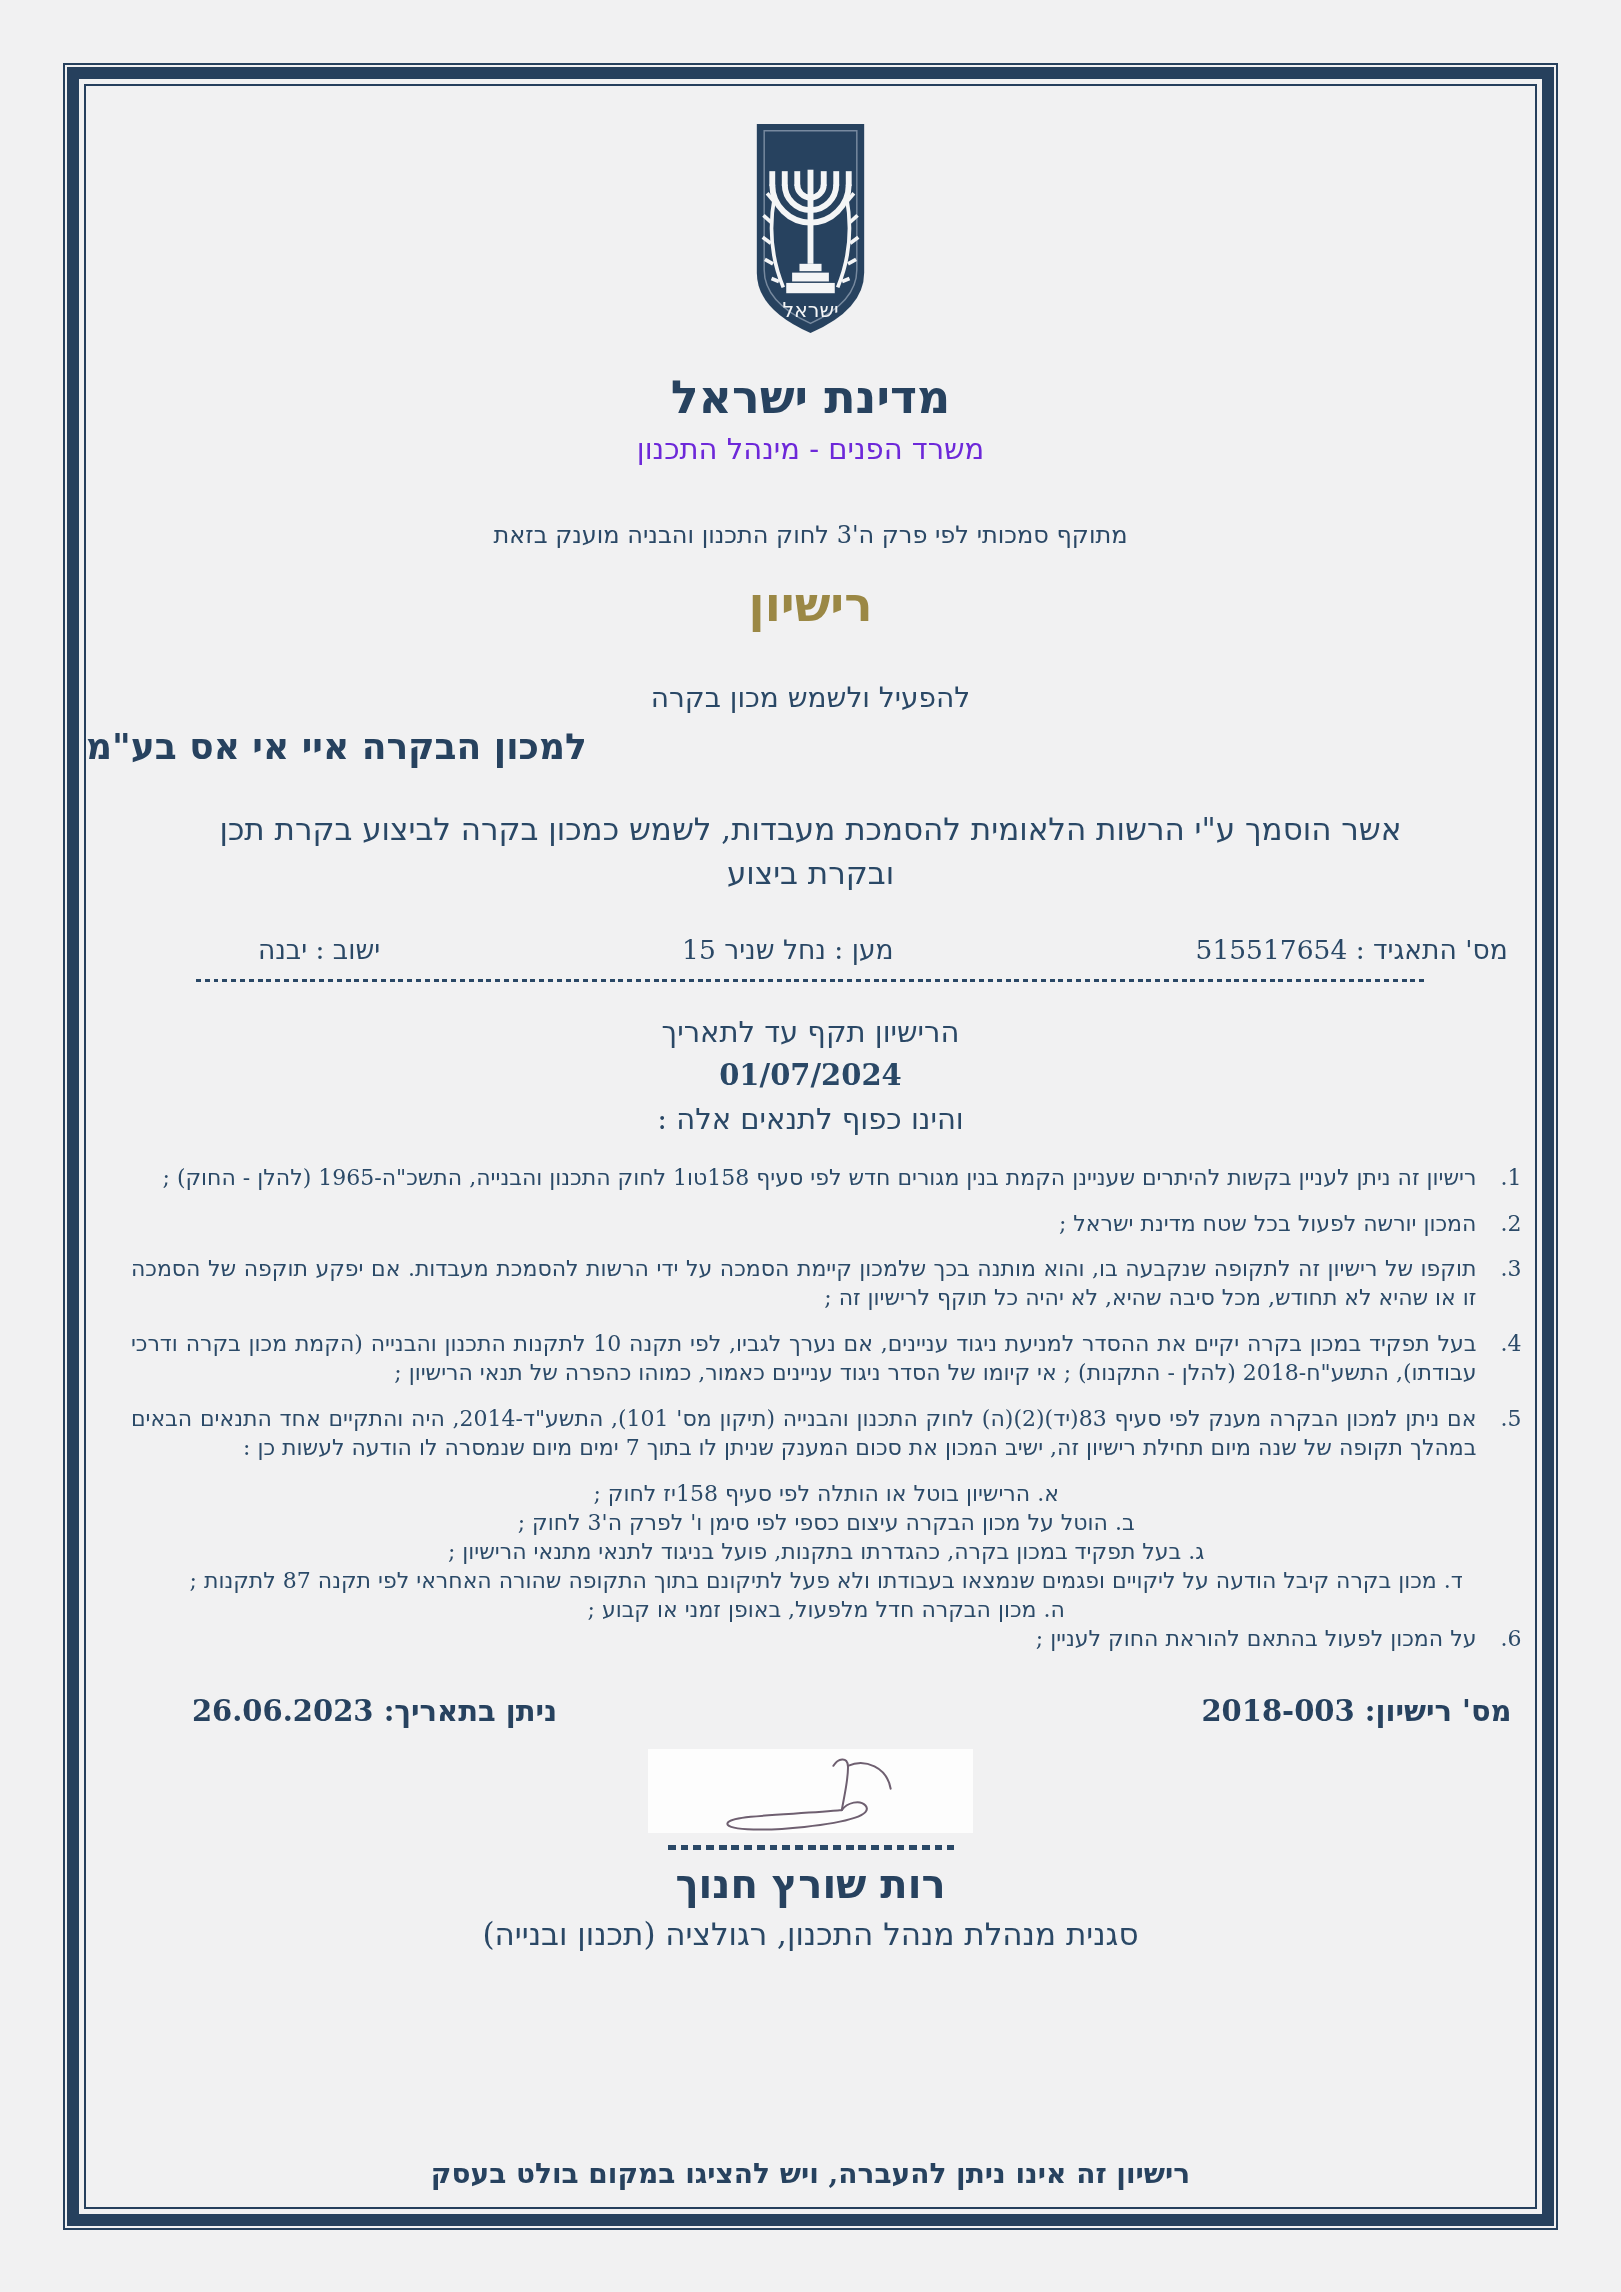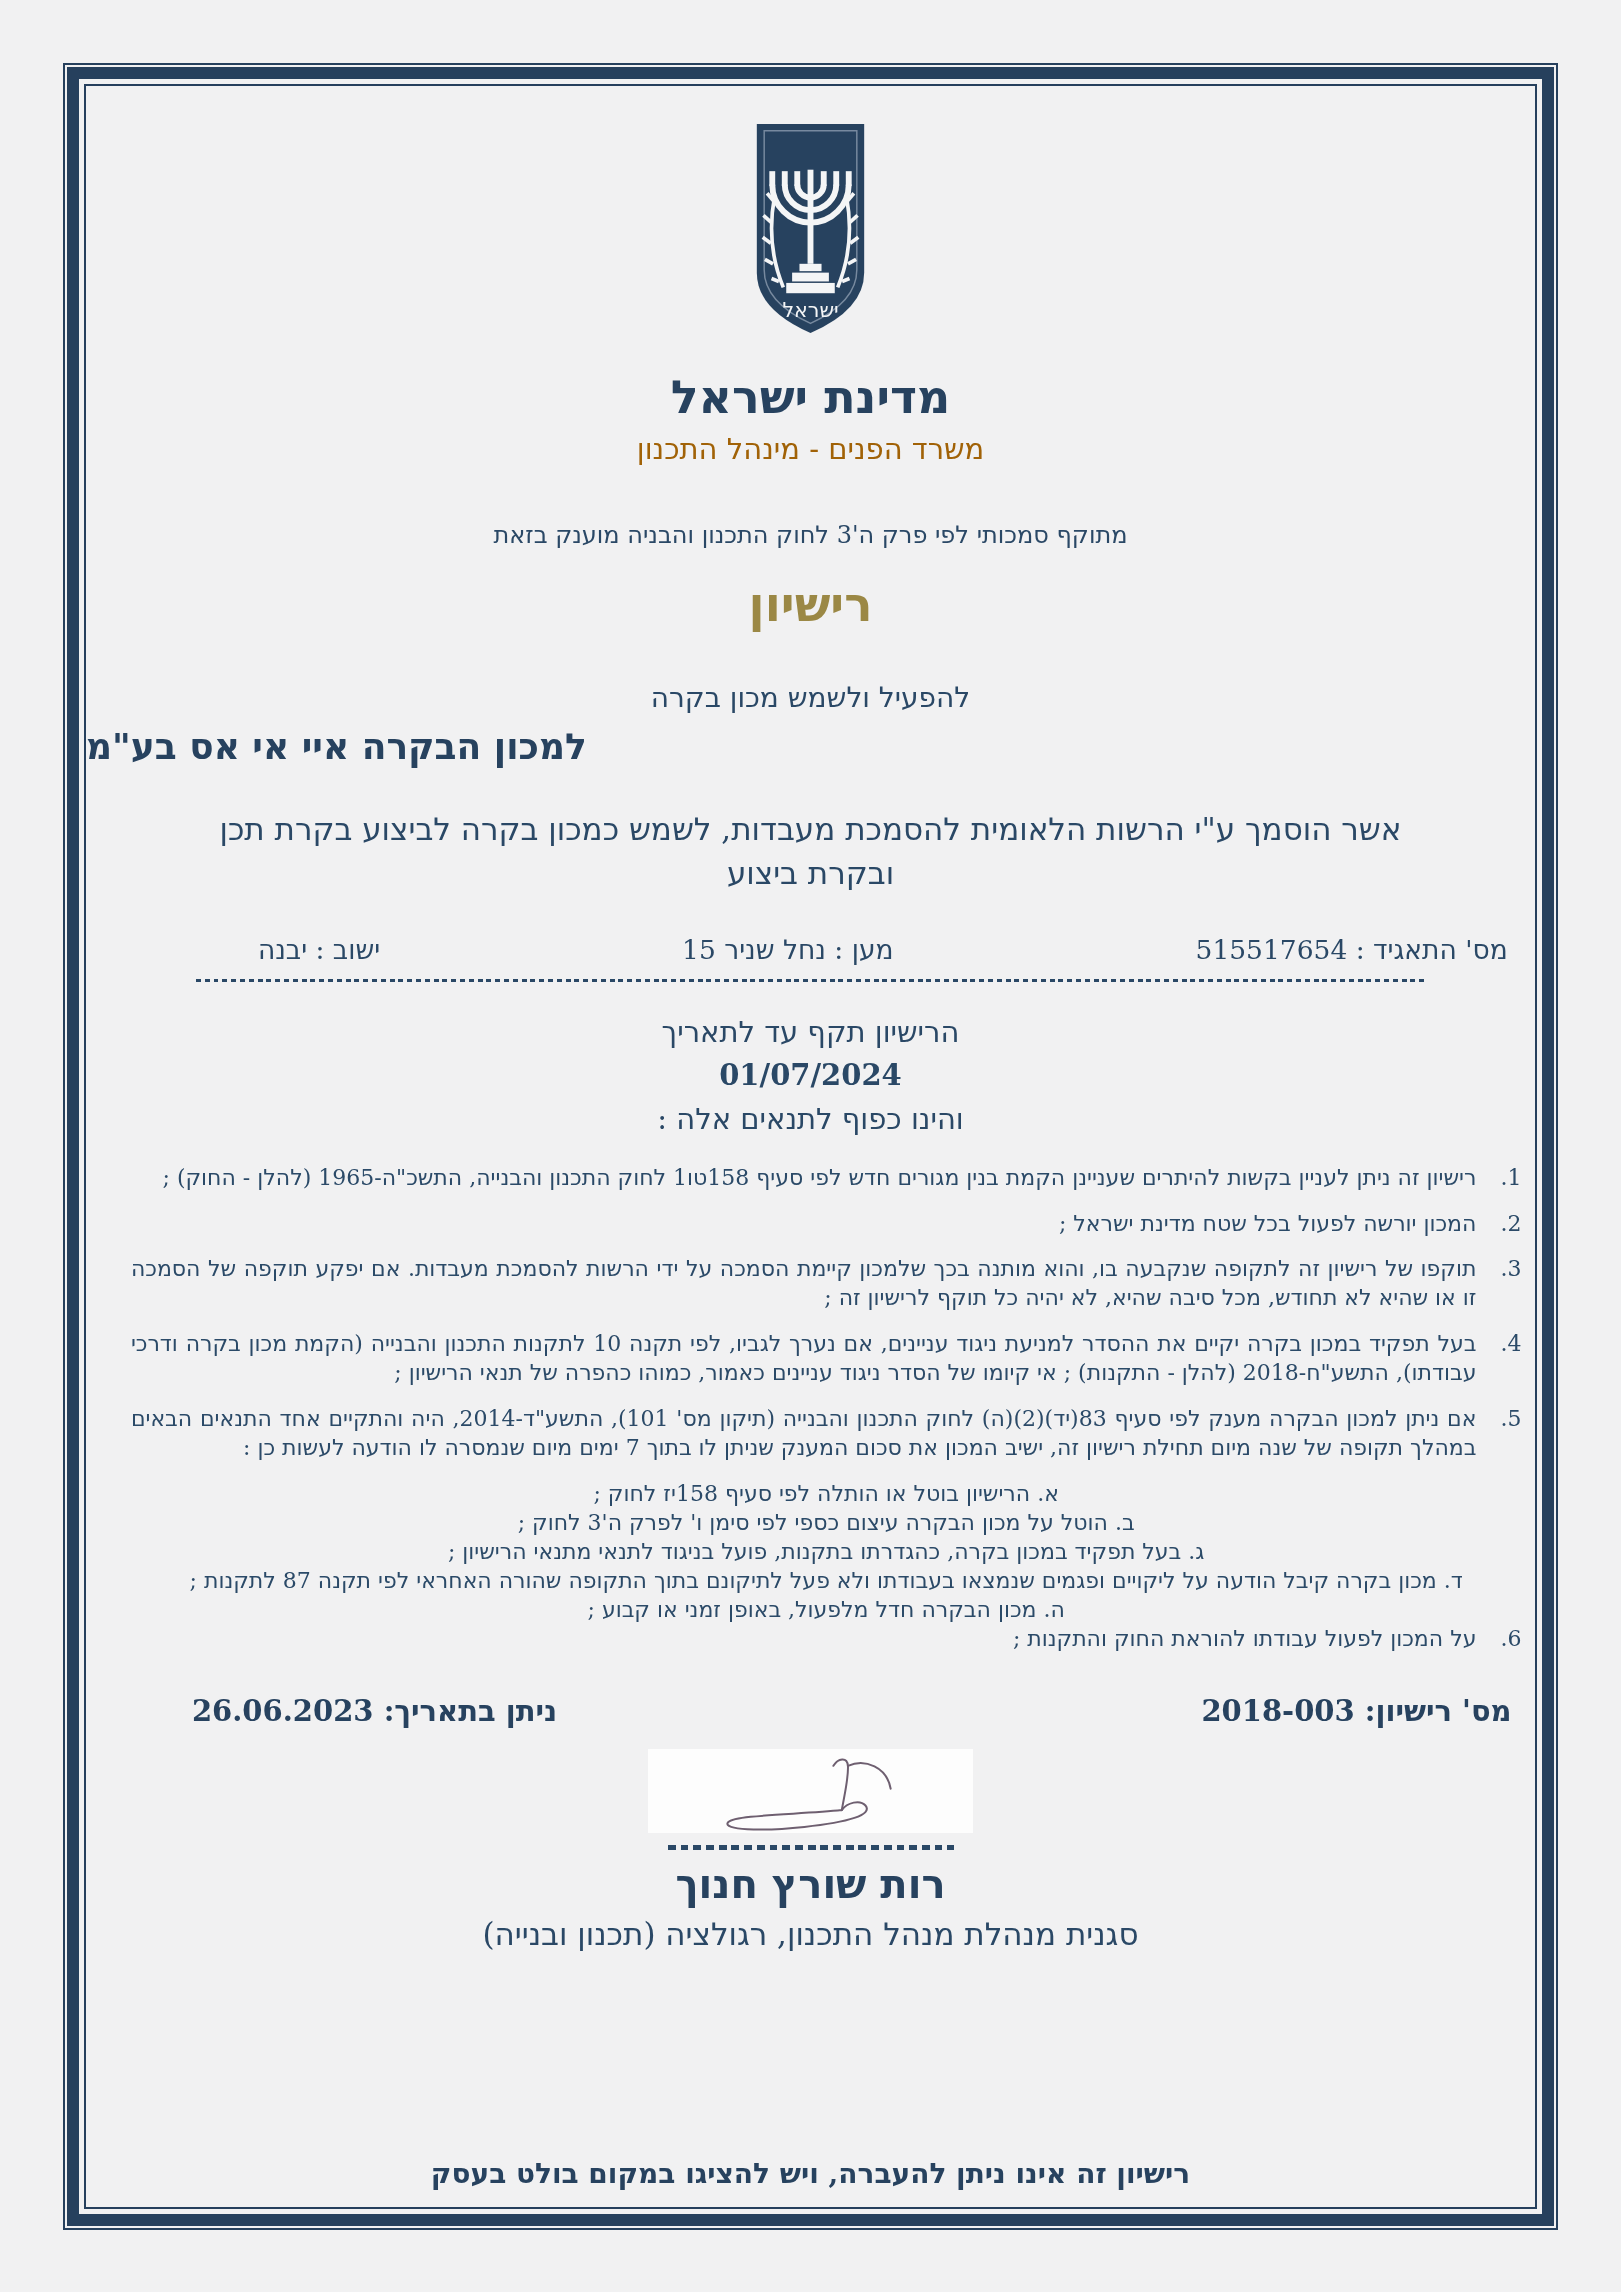--- a/index.html
+++ b/index.html
@@ -11,21 +11,21 @@
   }
   
   .frame-outer{position:absolute;inset:63px;border:2.9px solid #26405d;padding:2px;}
   .frame-mid{height:100%;border:12.7px solid #26405d;padding:4.9px;box-sizing:border-box;}
   .frame-inner{height:100%;border:2.9px solid #26405d;box-sizing:border-box;position:relative;overflow:hidden;padding-left:12px;}
 
   .content{position:absolute;inset:0;padding:0 0 59px 0;}
 
   .emblem-wrap{text-align:center;margin-top:33px;}
   .h-state{font-size:46px;font-weight:bold;text-align:center;color:#27425f;margin:13.7px 0 0 0;line-height:1.2;}
-  .h-dept{font-size:29px;text-align:center;color:#a16207;margin:3.9px 0 0 0;line-height:1.4;}
+  .h-dept{font-size:29px;text-align:center;color:#6d28d9;margin:3.9px 0 0 0;line-height:1.4;}
   .h-authority{font-size:24px;text-align:center;color:#2a4866;margin:51px 0 0 0;line-height:1.3;}
   .h-license{font-size:47px;font-weight:bold;text-align:center;color:#9b8845;margin:27.4px 0 0 0;line-height:1.1;}
 
   .g-purpose{font-size:28px;text-align:center;margin:47px 0 0 0;line-height:1.4;}
   .g-name{font-size:36px;font-weight:bold;text-align:left;margin:5.9px 0 0 0;line-height:1.3;color:#27425f;}
   .g-accred{font-size:31px;text-align:center;margin:39px auto 0 auto;max-width:1186px;line-height:1.4;}
 
   .details-row{display:flex;justify-content:space-between;align-items:baseline;
     font-size:26.5px;margin:39px 0 0 0;padding:0 27.4px 0 172px;}
   .details-row .pair{white-space:nowrap;}
@@ -178,21 +178,21 @@
                 <p>ב. הוטל על מכון הבקרה עיצום כספי לפי סימן ו' לפרק ה'3 לחוק ;</p>
                 <p>ג. בעל תפקיד במכון בקרה, כהגדרתו בתקנות, פועל בניגוד לתנאי מתנאי הרישיון ;</p>
                 <p>ד. מכון בקרה קיבל הודעה על ליקויים ופגמים שנמצאו בעבודתו ולא פעל לתיקונם בתוך התקופה שהורה האחראי לפי תקנה 87 לתקנות ;</p>
                 <p>ה. מכון הבקרה חדל מלפעול, באופן זמני או קבוע ;</p>
               </div>
             </div>
 
             <div class="cond-wrap">
               <div class="cond">
                 <span class="cnum">6.</span>
-                <p class="ctext">על המכון לפעול עבודתו להוראת החוק והתקנות ;</p>
+                <p class="ctext">על המכון לפעול בהתאם להוראת החוק לעניין ;</p>
               </div>
             </div>
 
           </div>
 
           <div class="issue-row">
             <span class="pair">
               <span>מס' רישיון:</span>
               <span>2018-003</span>
             </span>

